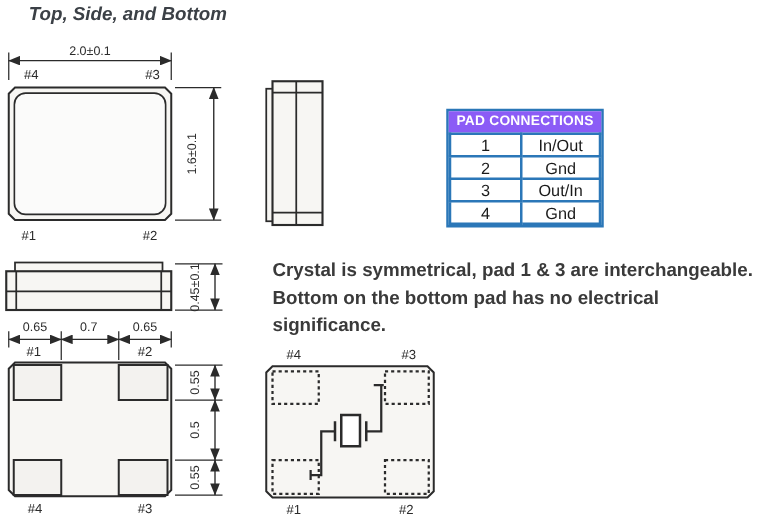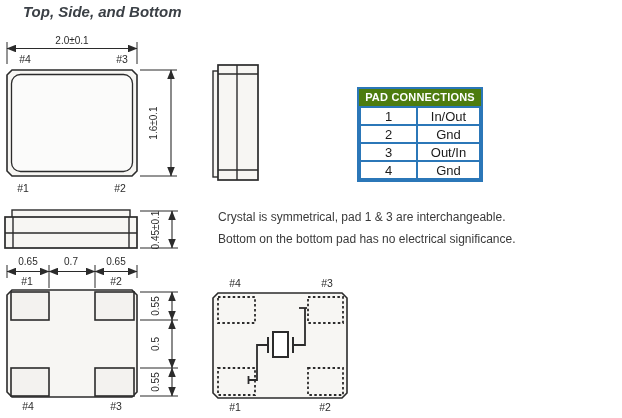--- a/index.html
+++ b/index.html
@@ -16,34 +16,34 @@
   svg text{
     font-family:"Liberation Sans", sans-serif;
     font-size:10px;fill:#2b2b2b;
   }
   svg text.padlab{font-size:10.5px;}
   .pad-table{
     position:absolute;left:357px;top:87px;width:126px;
     border:2px solid #2b77b8;box-sizing:border-box;background:#fff;
   }
   .pt-title{
-    background:#4d7c0f;color:#ffffff;font-weight:bold;font-size:11px;
+    background:#8b5cf6;color:#ffffff;font-weight:bold;font-size:11px;
     text-align:center;padding:2px 0 3px 0;letter-spacing:0.2px;
   }
   .pad-table table{
     border-collapse:collapse;width:100%;table-layout:fixed;
   }
   .pad-table td{
     border:2px solid #2b77b8;text-align:center;font-size:13px;color:#1a1a1a;
     height:16px;padding:0;background:#fff;
   }
   .pad-table td.c1{width:55px;}
   .notes{
     position:absolute;left:218px;top:206px;width:400px;
-    font-size:12px;line-height:22px;color:#3a3a3a;
+    font-size:15px;line-height:22px;color:#3a3a3a;font-weight:bold;
   }
 </style>
 </head>
 <body>
 
 <div class="canvas">
 
   <svg width="0" height="0" class="abs" aria-hidden="true">
     <defs>
       <marker id="arw" viewBox="0 0 10 8" refX="9.5" refY="4" markerWidth="9" markerHeight="7" orient="auto-start-reverse">

